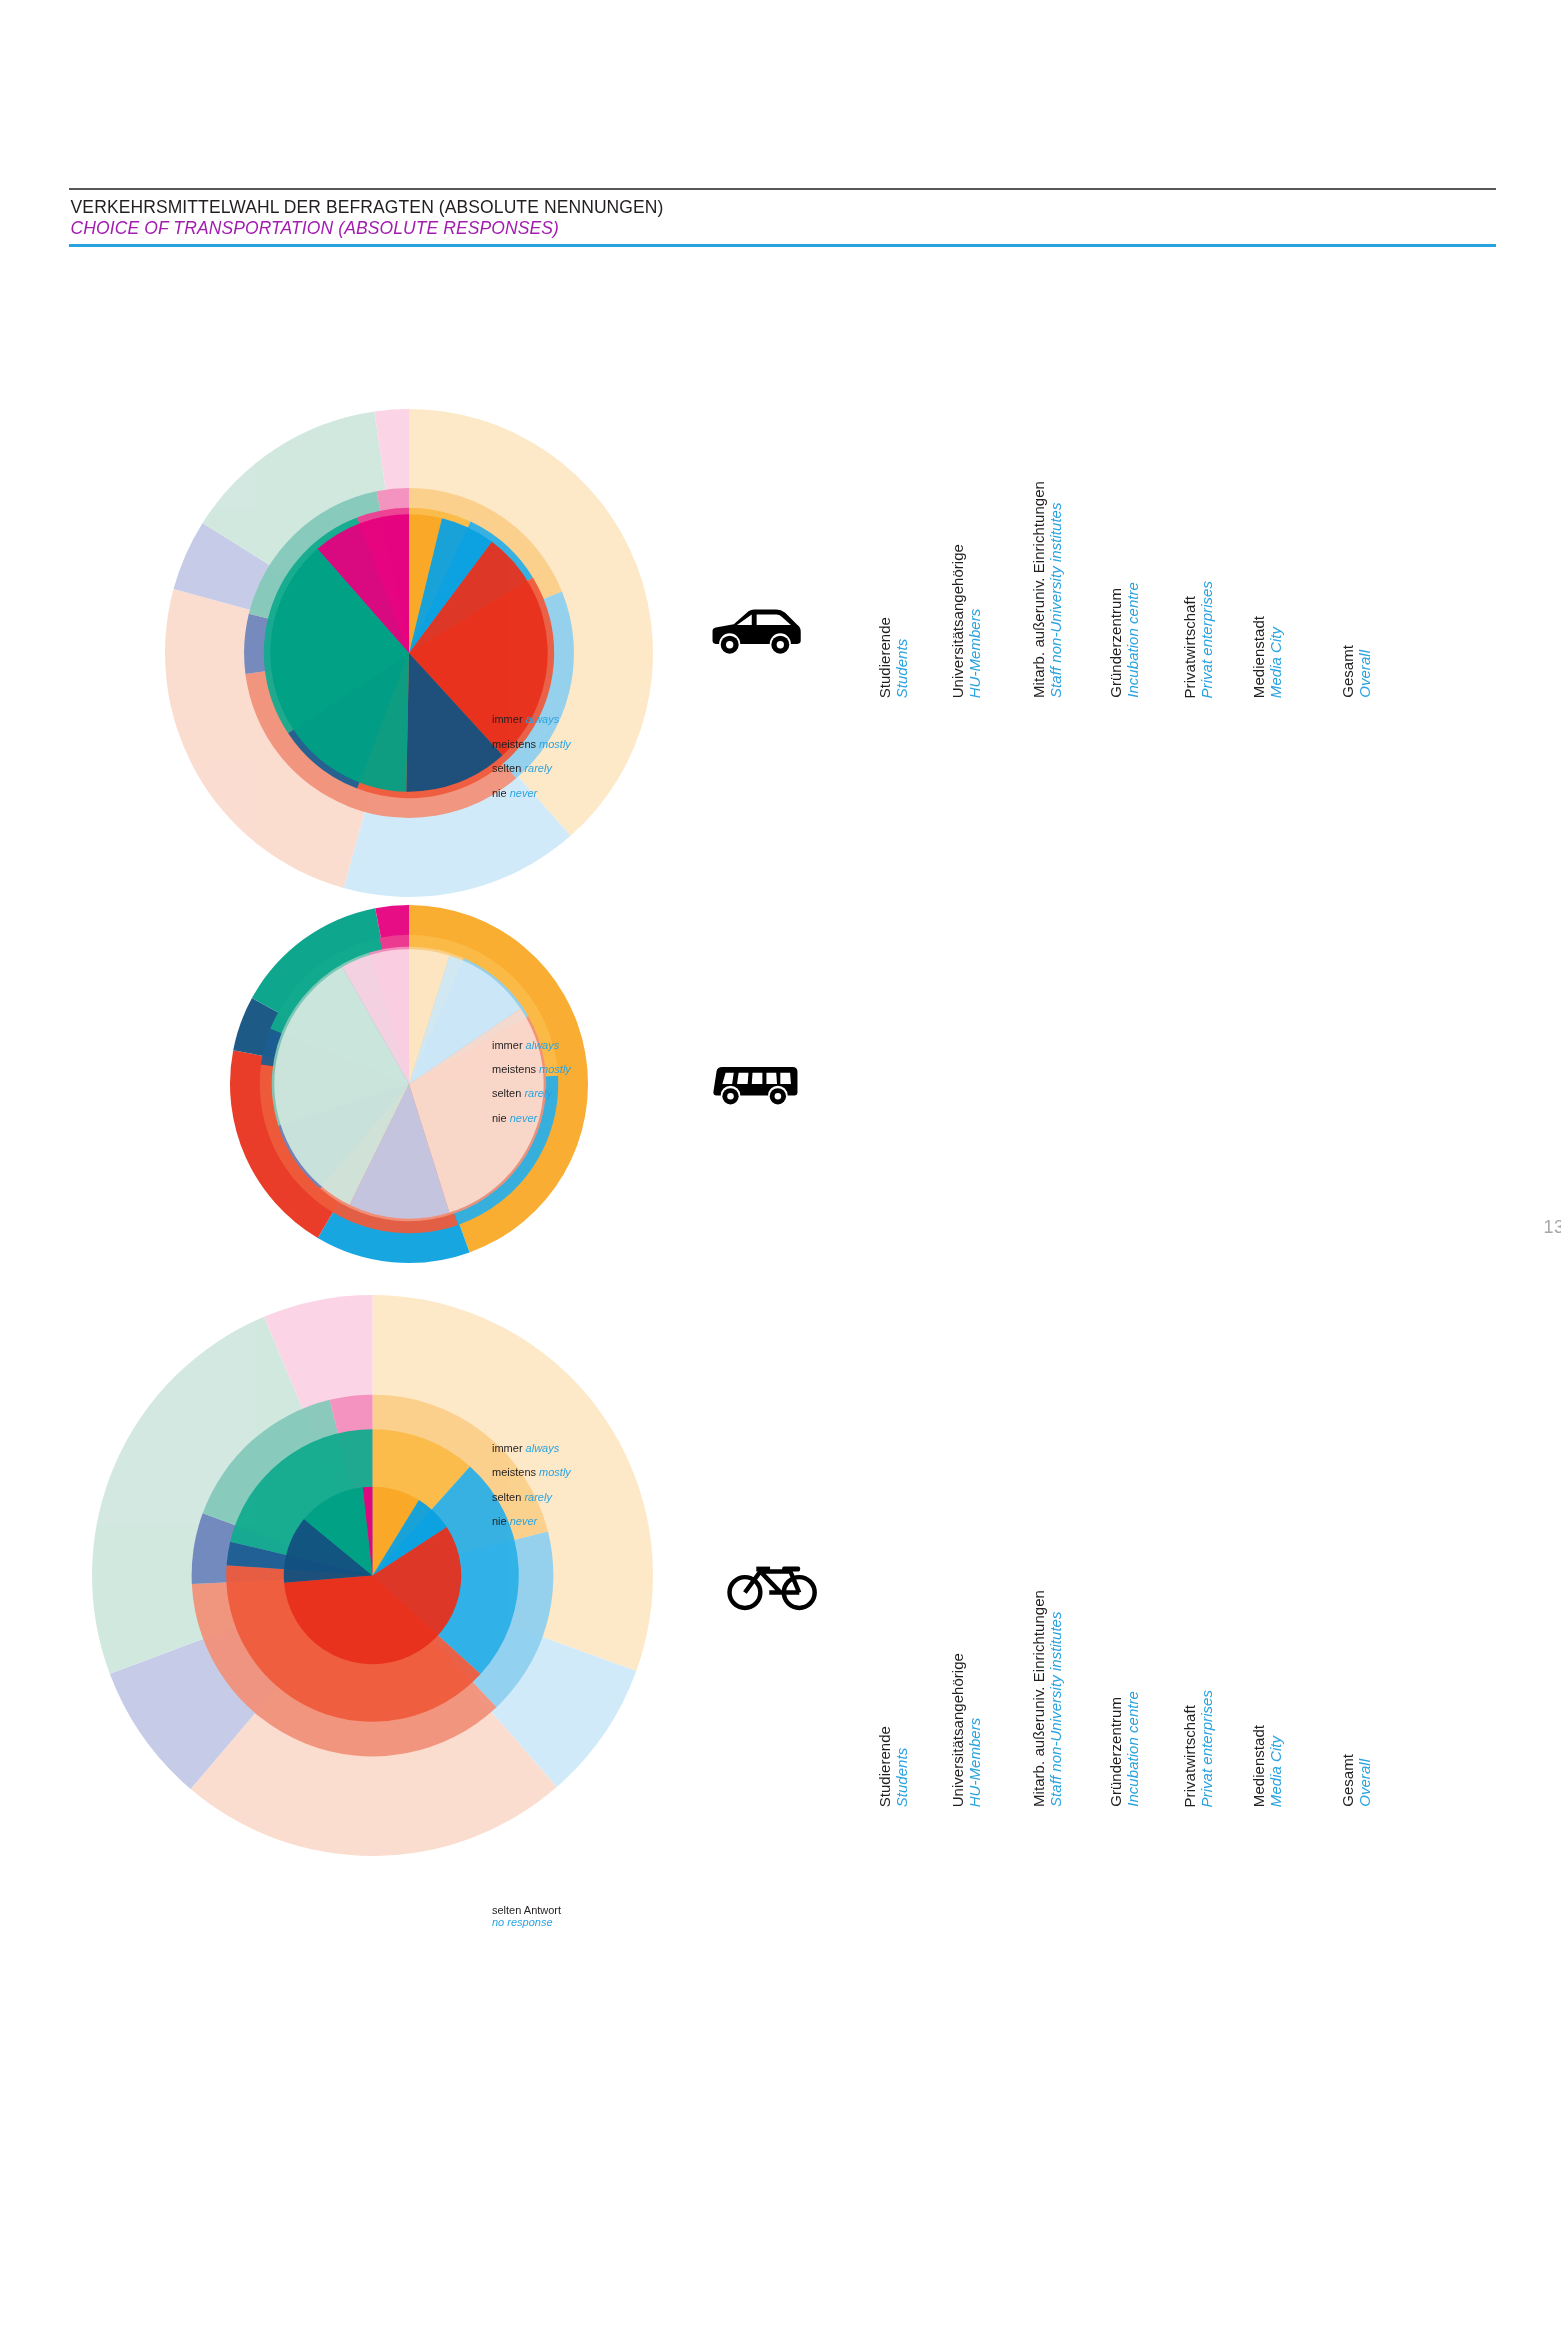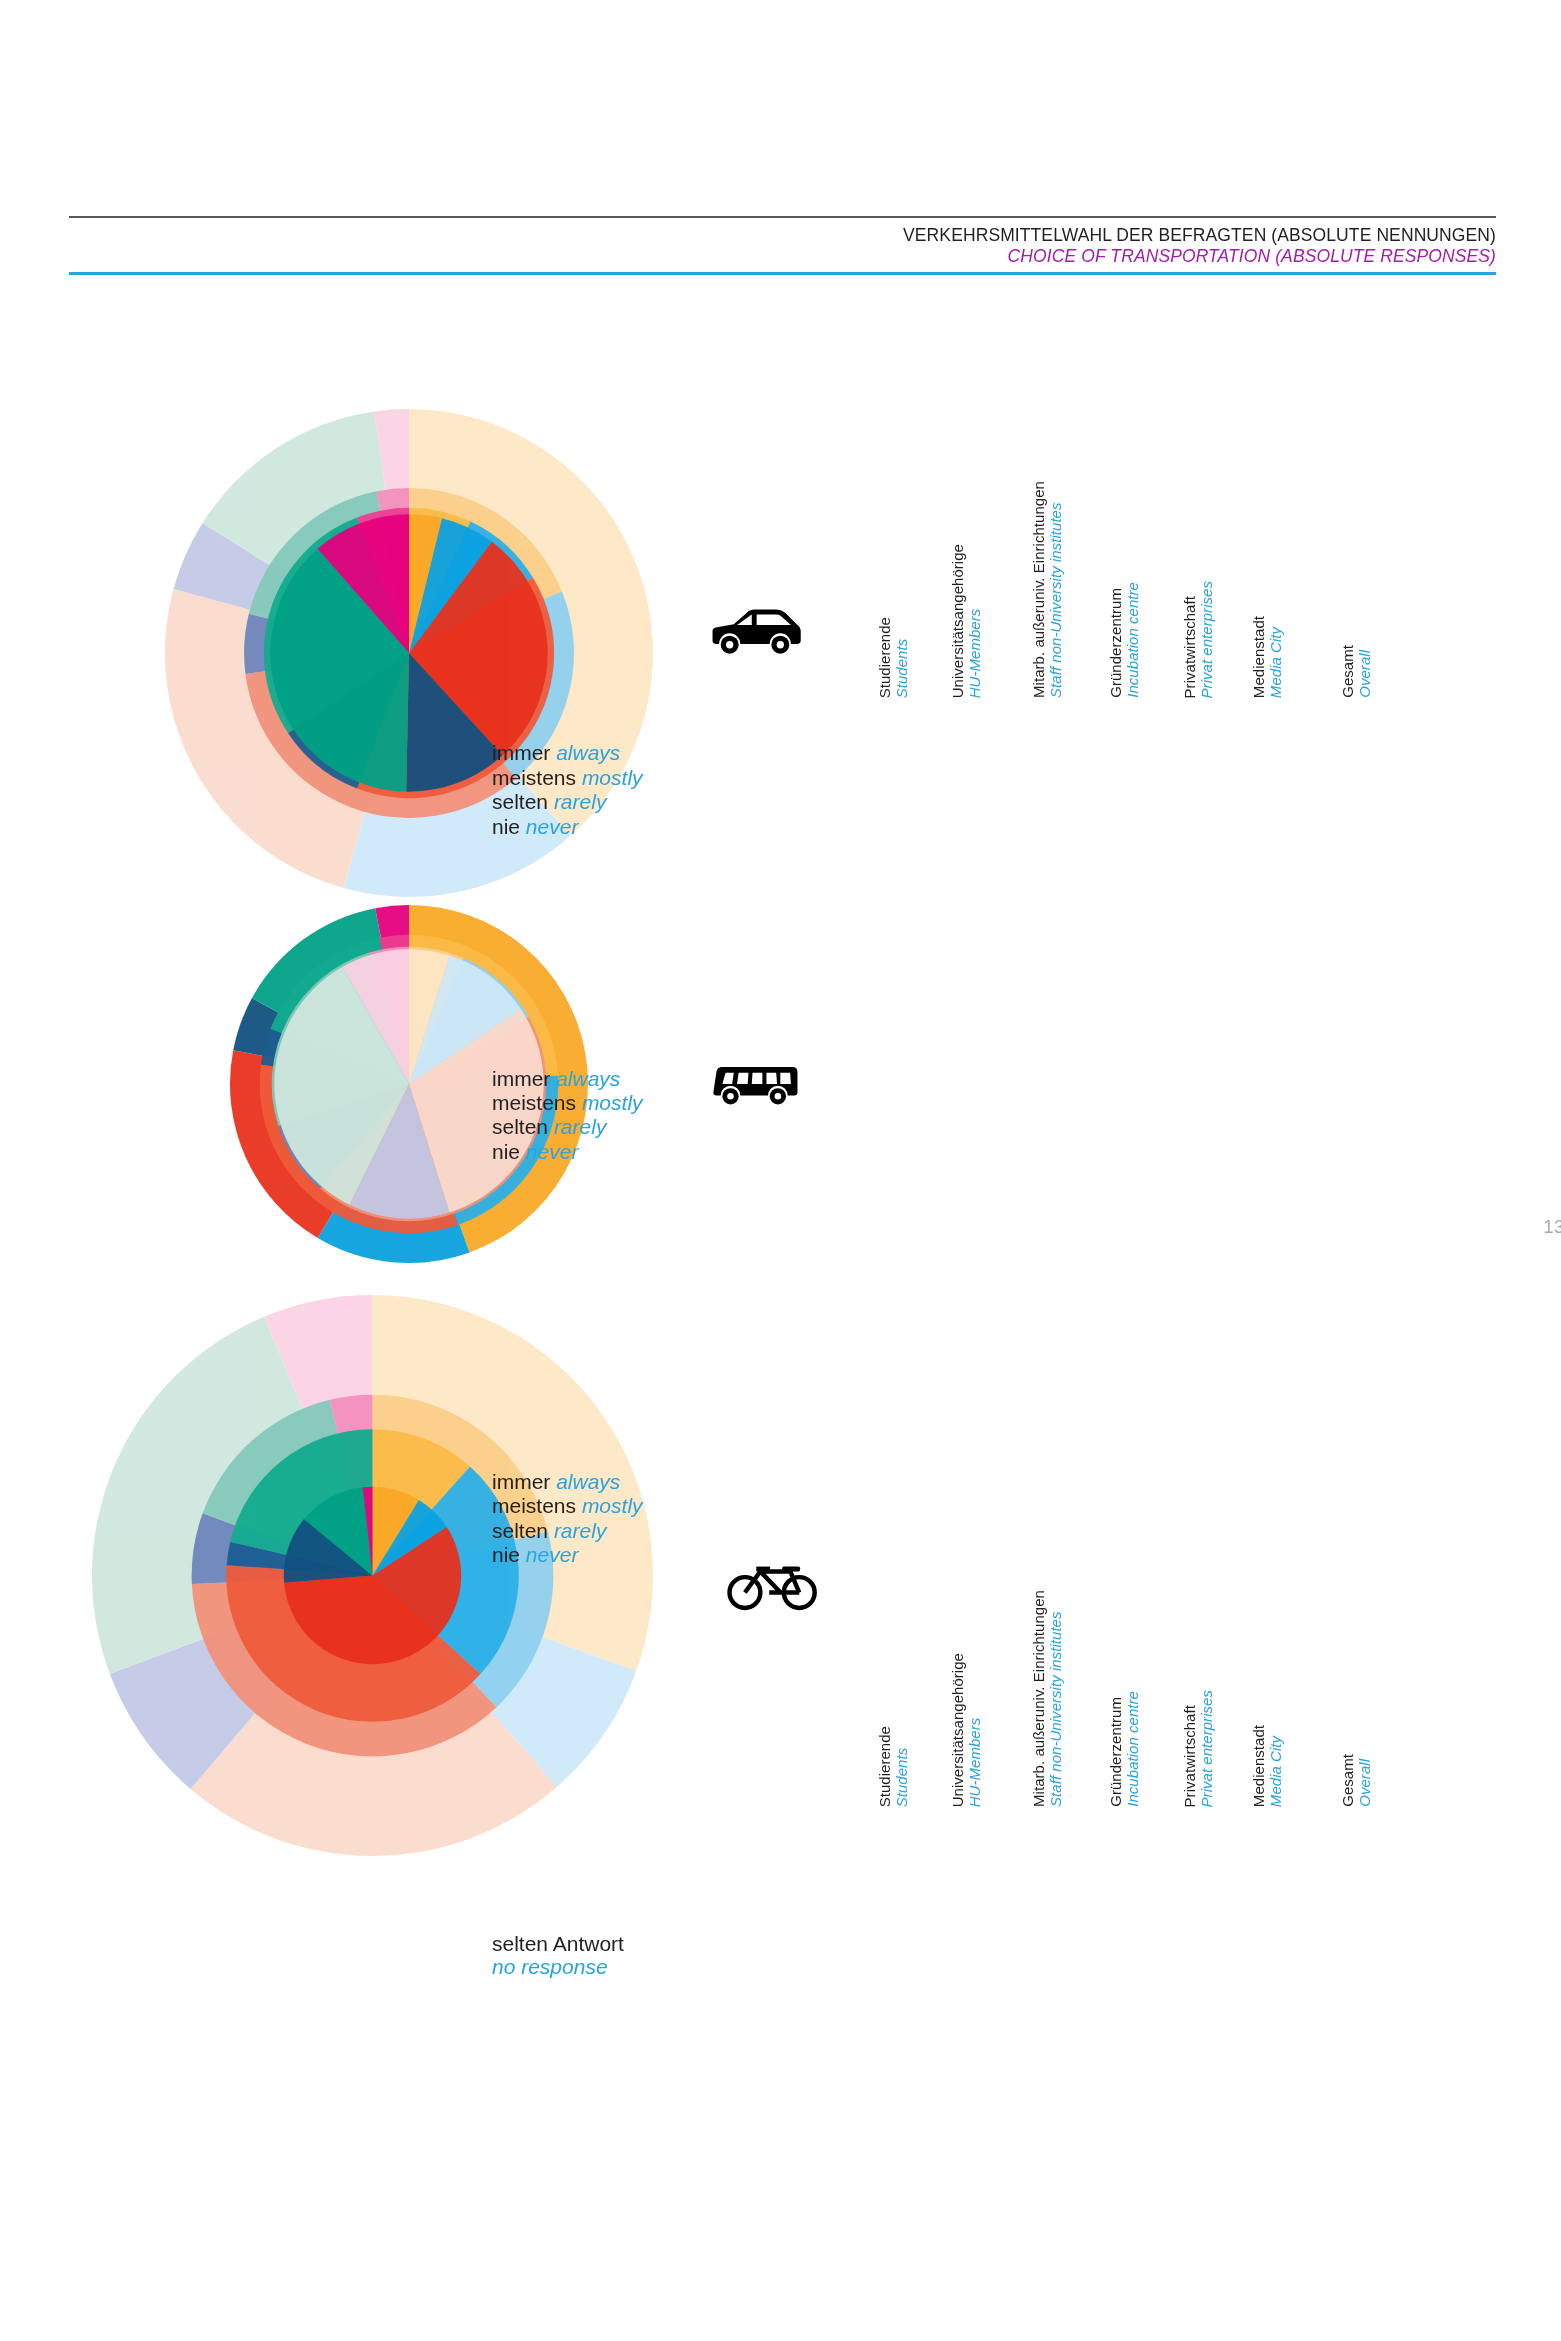--- a/index.html
+++ b/index.html
@@ -7,21 +7,21 @@
   body {
     width:1561px; height:2342px;
     background:#ffffff;
     font-family:"Liberation Sans", sans-serif;
     position:relative;
     overflow:hidden;
     color:#1a1a1a;
   }
 
   
-  #header { position:absolute; left:69px; top:216px; width:1427px;text-align:right; }
+  #header { position:absolute; left:69px; top:188px; width:1427px; }
   .rule-top   { height:1.6px; background:#58585a; width:100%; }
   .rule-bot   { height:2.4px; background:#29a3e0; width:100%; }
   .hdr-de {
     font-size:17.5px; letter-spacing:0.1px; color:#231f20;
     padding:7.3px 0 0 1.6px; line-height:1.22; white-space:nowrap;
   }
   .hdr-en {
     font-size:17.5px; letter-spacing:0.1px; color:#a21caf;
     font-style:italic; padding:0 0 4.9px 1.6px; line-height:1.22; white-space:nowrap;
   }
@@ -44,21 +44,21 @@
     transform-origin:center;
     white-space:nowrap; line-height:1.12;
     font-size:15px; letter-spacing:0.04px;
   }
   .vhead .de { color:#231f20; display:block; }
   .vhead .en { color:#29a3e0; font-style:italic; display:block; }
 
   .drow { position:relative; height:24.4px; }
   .rowlbl {
     position:absolute; top:0.8px; left:492px;
-    font-size:21px; white-space:nowrap; color:#231f20; line-height:1.1;margin-top:28px;
+    font-size:11px; white-space:nowrap; color:#231f20; line-height:1.1;
   }
   .rowlbl i { color:#29a3e0; font-style:italic; }
   .rowlbl .two-line { display:block; }
 
   
   #pageno {
     position:absolute; right:-3.3px; top:1217px;
     font-size:18px; color:#a8a8a8; letter-spacing:0.4px;
   }
 </style>

